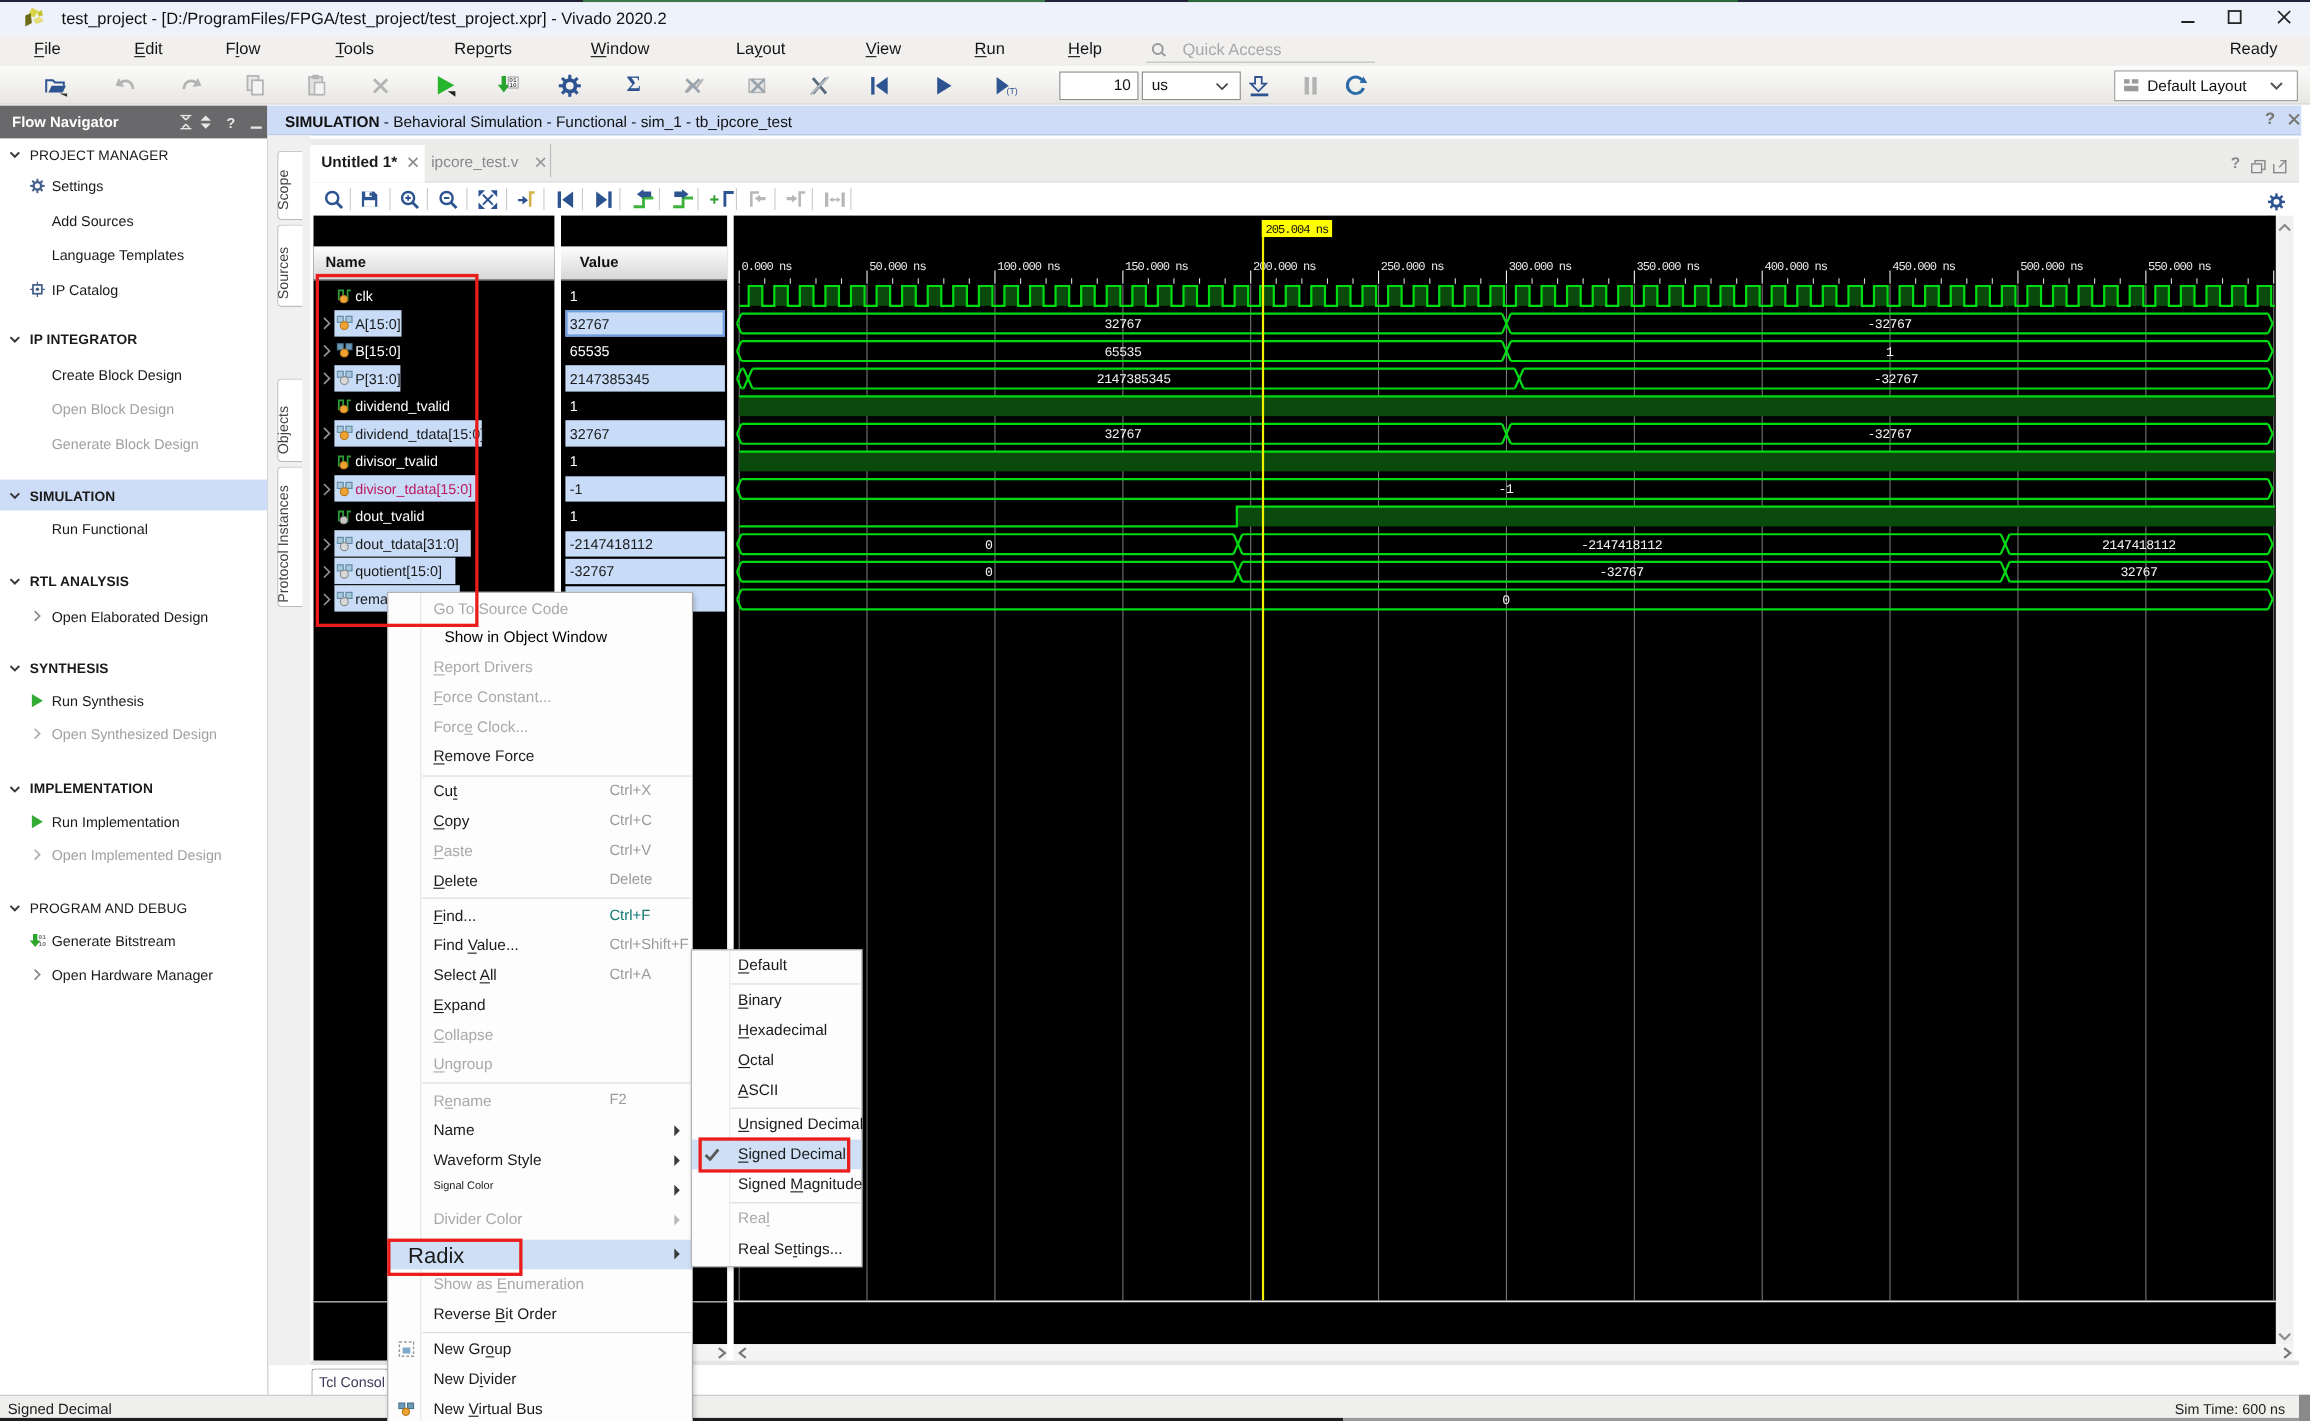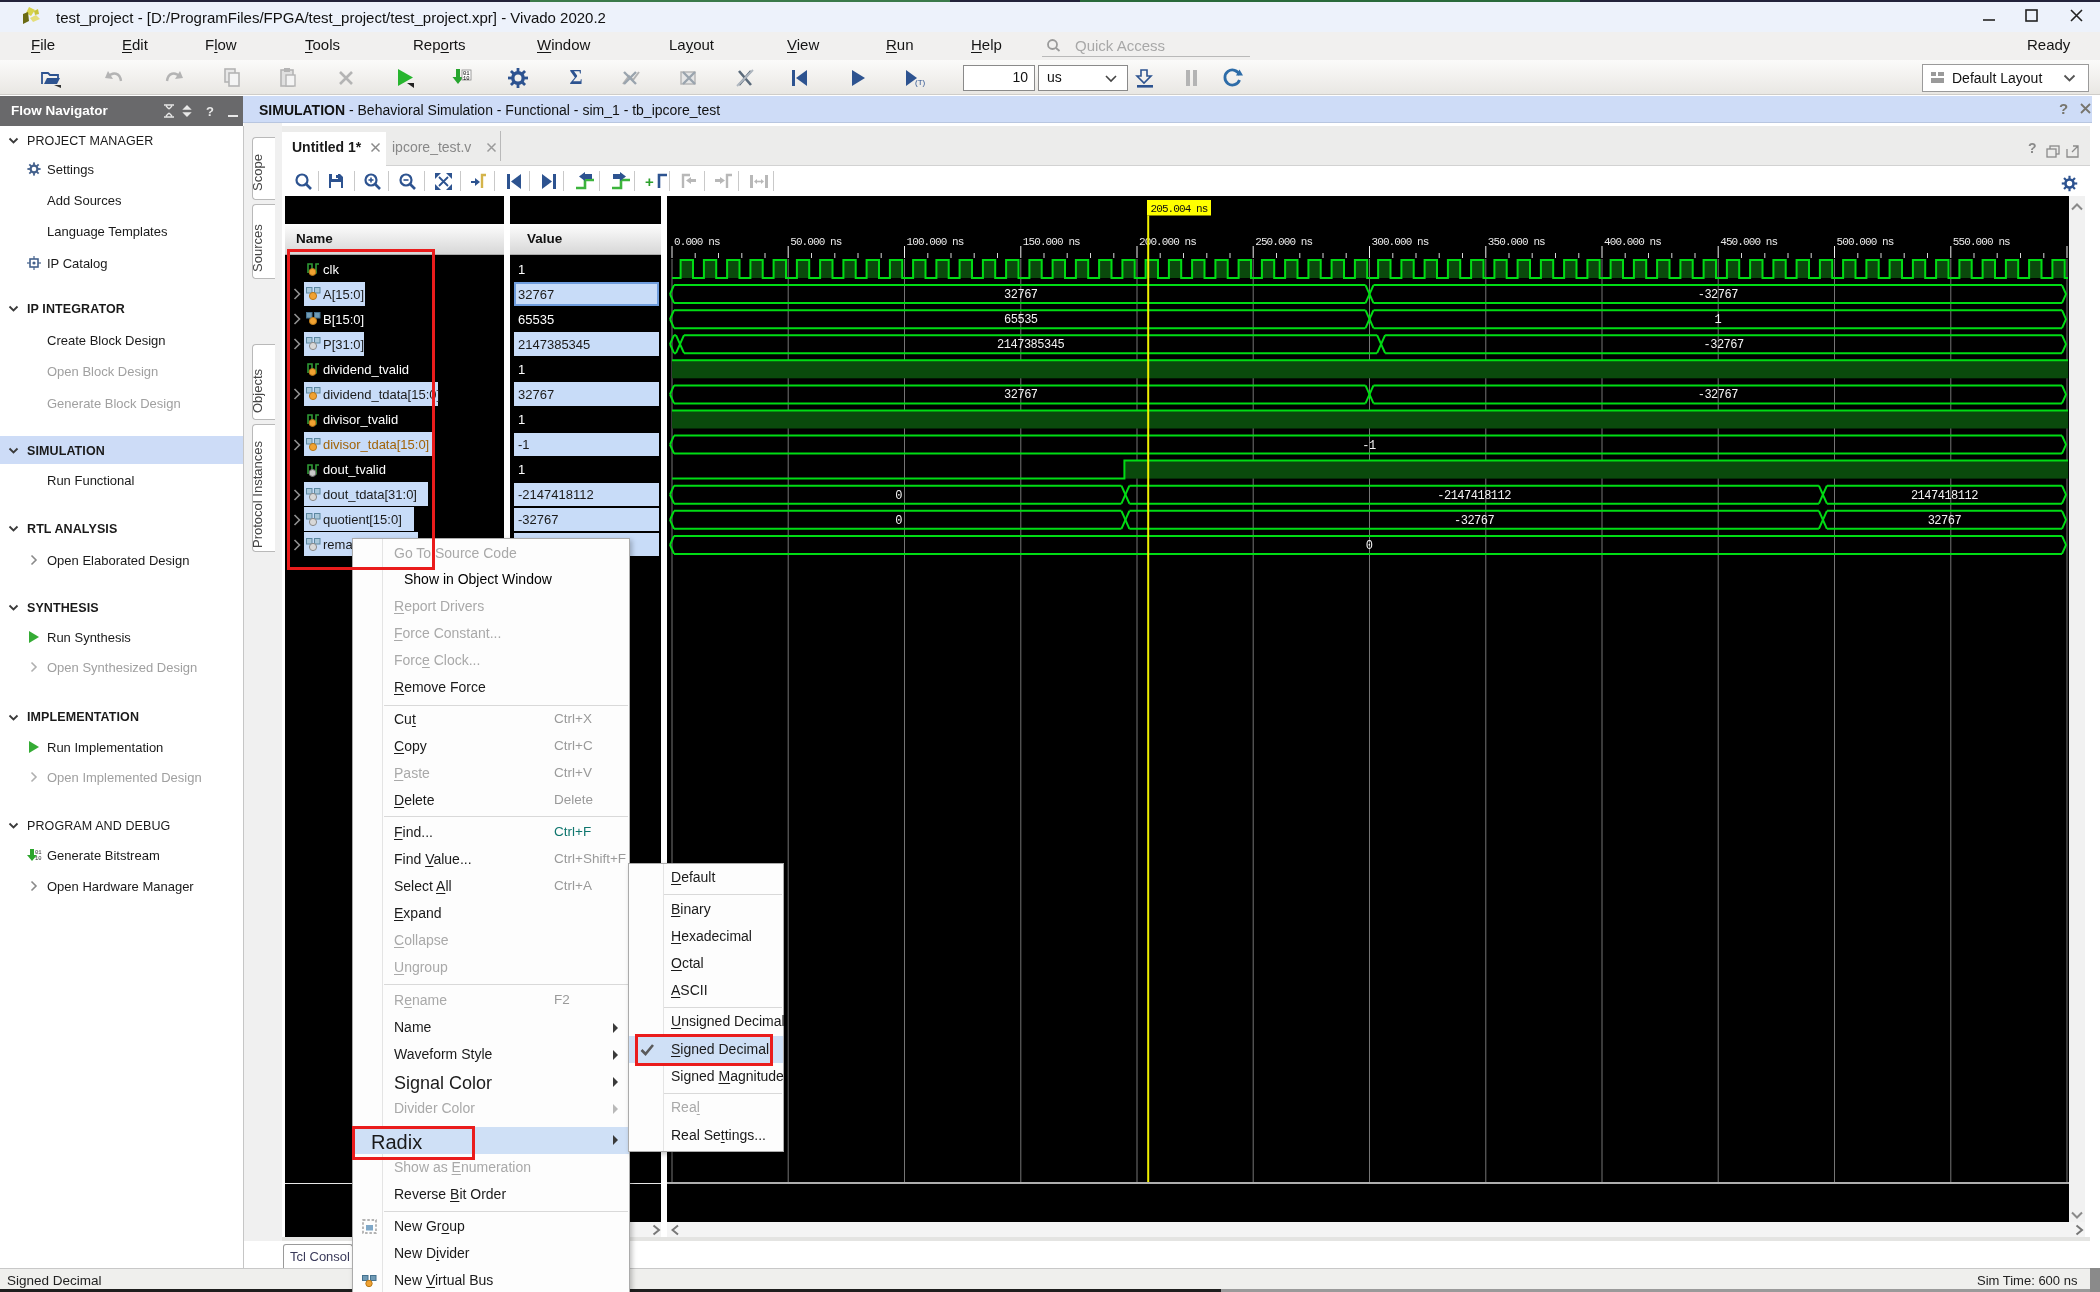--- a/index.html
+++ b/index.html
@@ -459,21 +459,21 @@
 <div style="position:absolute;left:518px;top:412.0px;font-size:13px;color:#fff;white-space:nowrap">1</div>
 <div style="position:absolute;left:304px;top:432.1px;width:129px;height:24px;background:#c8dcf8"></div>
 <svg width="8" height="12" style="position:absolute;left:293px;top:438.6px">
     <path d="M1.5 1 L6.5 6 L1.5 11" stroke="#909090" stroke-width="1.6" fill="none"></path>
   </svg>
 <svg width="15" height="15" style="position:absolute;left:306px;top:436.6px">
 <rect x="0.5" y="1.5" width="5.5" height="5.5" fill="#a9c7da" stroke="#5c87a0" stroke-width="1"></rect>
 <rect x="8.5" y="1.5" width="5.5" height="5.5" fill="#a9c7da" stroke="#5c87a0" stroke-width="1"></rect>
 <circle cx="7" cy="10" r="3.6" fill="#f0a232" stroke="#b87818" stroke-width="1"></circle>
   </svg>
-<div style="position:absolute;left:323px;top:437.1px;font-size:13px;color:#a16207;white-space:nowrap">divisor_tdata[15:0]</div>
+<div style="position:absolute;left:323px;top:437.1px;font-size:13px;color:#be185d;white-space:nowrap">divisor_tdata[15:0]</div>
 <div style="position:absolute;left:514px;top:432.6px;width:144.5px;height:23.5px;background:#c8dcf8;box-sizing:border-box"></div>
 <div style="position:absolute;left:518px;top:437.1px;font-size:13px;color:#1a1a1a;white-space:nowrap">-1</div>
 <svg width="14" height="15" style="position:absolute;left:306px;top:461.6px">
 <path d="M2 12 L2 3 L6 3 L6 12 M6 12 L10 12 L10 3 L13 3" stroke="#2f9a35" stroke-width="1.6" fill="none"></path>
 <circle cx="6.5" cy="11" r="3.4" fill="#c8c8c8" stroke="#777" stroke-width="1"></circle>
   </svg>
 <div style="position:absolute;left:323px;top:462.1px;font-size:13px;color:#ffffff;white-space:nowrap">dout_tvalid</div>
 <div style="position:absolute;left:518px;top:462.1px;font-size:13px;color:#fff;white-space:nowrap">1</div>
 <div style="position:absolute;left:304px;top:482.2px;width:124px;height:24px;background:#c8dcf8"></div>
 <svg width="8" height="12" style="position:absolute;left:293px;top:488.7px">
@@ -831,21 +831,21 @@
 <div style="position:absolute;left:394px;top:991.5px;font-size:14px;color:#a9a9a9;white-space:nowrap">R<u>e</u>name</div>
 <div style="position:absolute;left:554px;top:991.5px;font-size:13.5px;color:#9a9a9a;white-space:nowrap">F2</div>
 <div style="position:absolute;left:394px;top:1018.5px;font-size:14px;color:#1a1a1a;white-space:nowrap">Name</div>
 <svg width="7" height="12" style="position:absolute;left:612px;top:1021.5px">
     <path d="M1 1 L6 6 L1 11" fill="#3a3a3a" stroke="none"></path>
   </svg>
 <div style="position:absolute;left:394px;top:1045.5px;font-size:14px;color:#1a1a1a;white-space:nowrap">Waveform Style</div>
 <svg width="7" height="12" style="position:absolute;left:612px;top:1048.5px">
     <path d="M1 1 L6 6 L1 11" fill="#3a3a3a" stroke="none"></path>
   </svg>
-<div style="position:absolute;left:394px;top:1072.5px;font-size:18px;color:#1a1a1a;white-space:nowrap">Signal Color</div>
+<div style="position:absolute;left:394px;top:1072.5px;font-size:10px;color:#1a1a1a;white-space:nowrap">Signal Color</div>
 <svg width="7" height="12" style="position:absolute;left:612px;top:1075.5px">
     <path d="M1 1 L6 6 L1 11" fill="#3a3a3a" stroke="none"></path>
   </svg>
 <div style="position:absolute;left:394px;top:1099.5px;font-size:14px;color:#a9a9a9;white-space:nowrap">Divider Color</div>
 <svg width="7" height="12" style="position:absolute;left:612px;top:1102.5px">
     <path d="M1 1 L6 6 L1 11" fill="#b9b9b9" stroke="none"></path>
   </svg>
 <div style="position:absolute;left:371px;top:1130.8px;font-size:20px;color:#1a1a1a;white-space:nowrap">Radix</div>
 <svg width="7" height="12" style="position:absolute;left:612px;top:1133.8px">
     <path d="M1 1 L6 6 L1 11" fill="#3a3a3a" stroke="none"></path>

